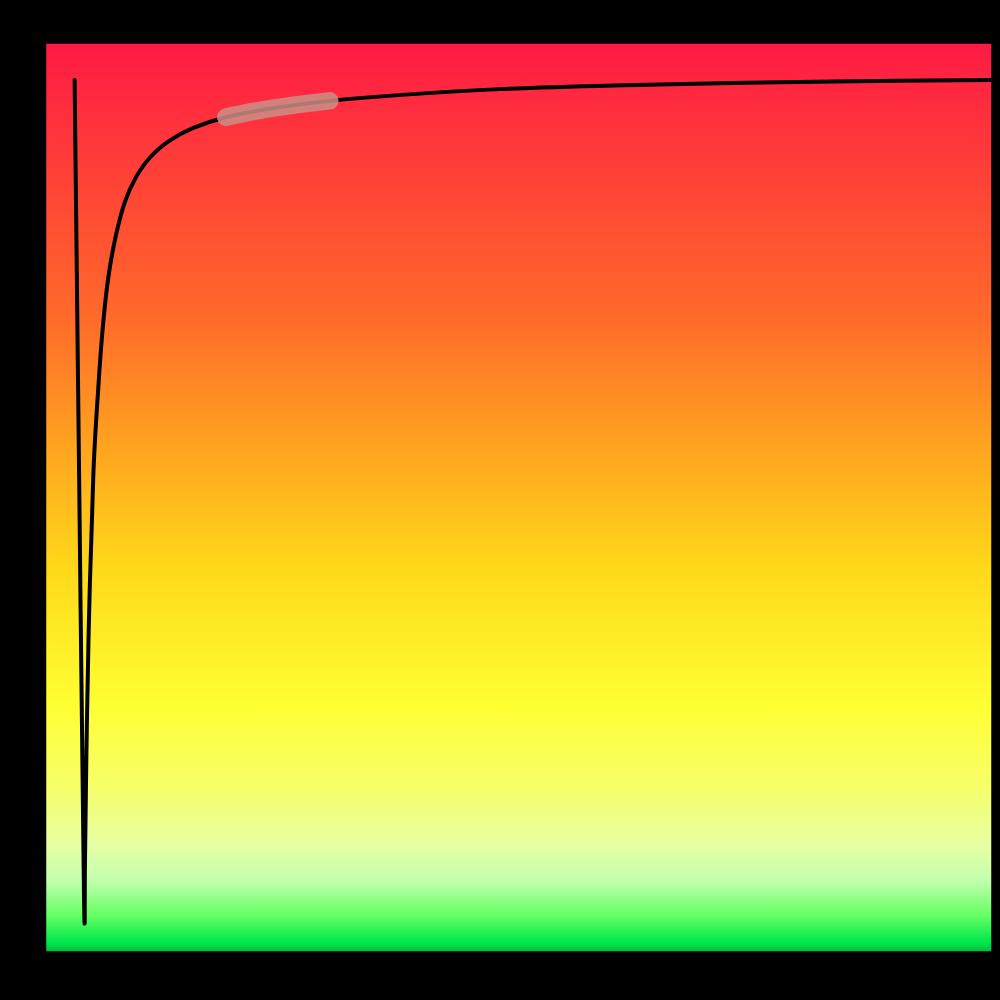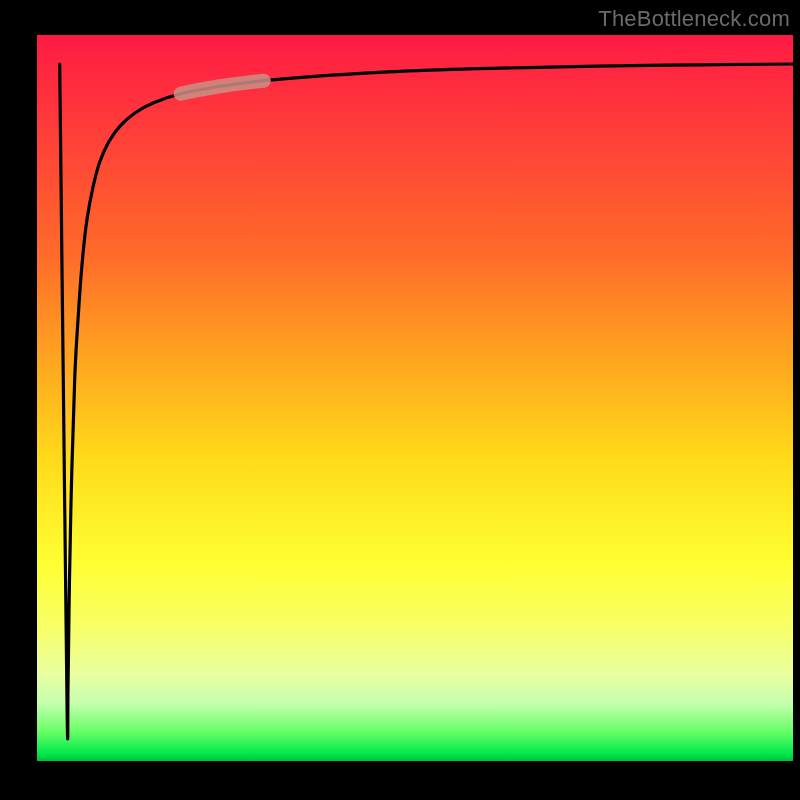--- a/index.html
+++ b/index.html
@@ -56,18 +56,17 @@
     width: 800px;
     height: 800px;
     pointer-events: none;
   }
 </style>
 </head>
 <body>
 
 <div class="stage">
   <div class="plot-area"></div>
-  <div class="watermark">TheBottleneck.com</div>
   <svg class="curve" viewBox="0 0 800 800">
     <path id="curve-path" fill="none" stroke="#000000" stroke-width="3.2" stroke-linecap="round" stroke-linejoin="round" d="M 59.7 64.0 C 60.4 124.2, 62.1 280.4, 63.5 398.0 C 64.8 515.6, 66.4 665.2, 67.2 717.4 C 68.1 769.7, 67.6 713.2, 68.0 688.4 C 68.4 663.6, 68.8 618.7, 69.5 579.5 C 70.2 540.3, 70.8 507.2, 71.8 470.6 C 72.7 434.0, 73.6 405.0, 74.8 376.2 C 76.0 347.5, 77.2 331.8, 78.6 310.9 C 79.9 290.0, 80.9 276.4, 82.4 260.1 C 83.9 243.7, 85.0 233.2, 86.9 220.1 C 88.8 207.1, 90.6 197.9, 92.9 187.5 C 95.3 177.0, 96.9 170.3, 99.7 162.1 C 102.6 153.8, 105.1 148.3, 108.8 141.7 C 112.5 135.2, 115.4 131.0, 120.2 125.8 C 124.9 120.5, 129.2 116.9, 135.3 112.7 C 141.4 108.5, 146.0 105.9, 154.2 102.5 C 162.3 99.1, 169.1 96.7, 180.6 93.8 C 192.2 90.9, 203.5 88.9, 218.4 86.5 C 233.4 84.2, 244.7 82.7, 263.8 80.7 C 282.9 78.8, 299.8 77.4, 324.3 75.7 C 348.8 74.0, 369.9 72.6, 399.9 71.3 C 429.8 70.0, 455.2 69.3, 490.6 68.4 C 526.0 67.5, 558.3 66.9, 596.4 66.2 C 634.5 65.6, 666.9 65.2, 702.3 64.8 C 737.7 64.4, 776.7 64.2, 793.0 64.0"></path>
     <path id="highlight-path" fill="none" stroke="#cb8f85" stroke-width="14" stroke-linecap="round" opacity="0.85" d="M 180.6 93.8 C 192.2 90.9, 203.5 88.9, 218.4 86.5 C 233.4 84.2, 244.7 82.7, 263.8 80.7"></path>
   </svg>
 </div>
 
 </body></html>

